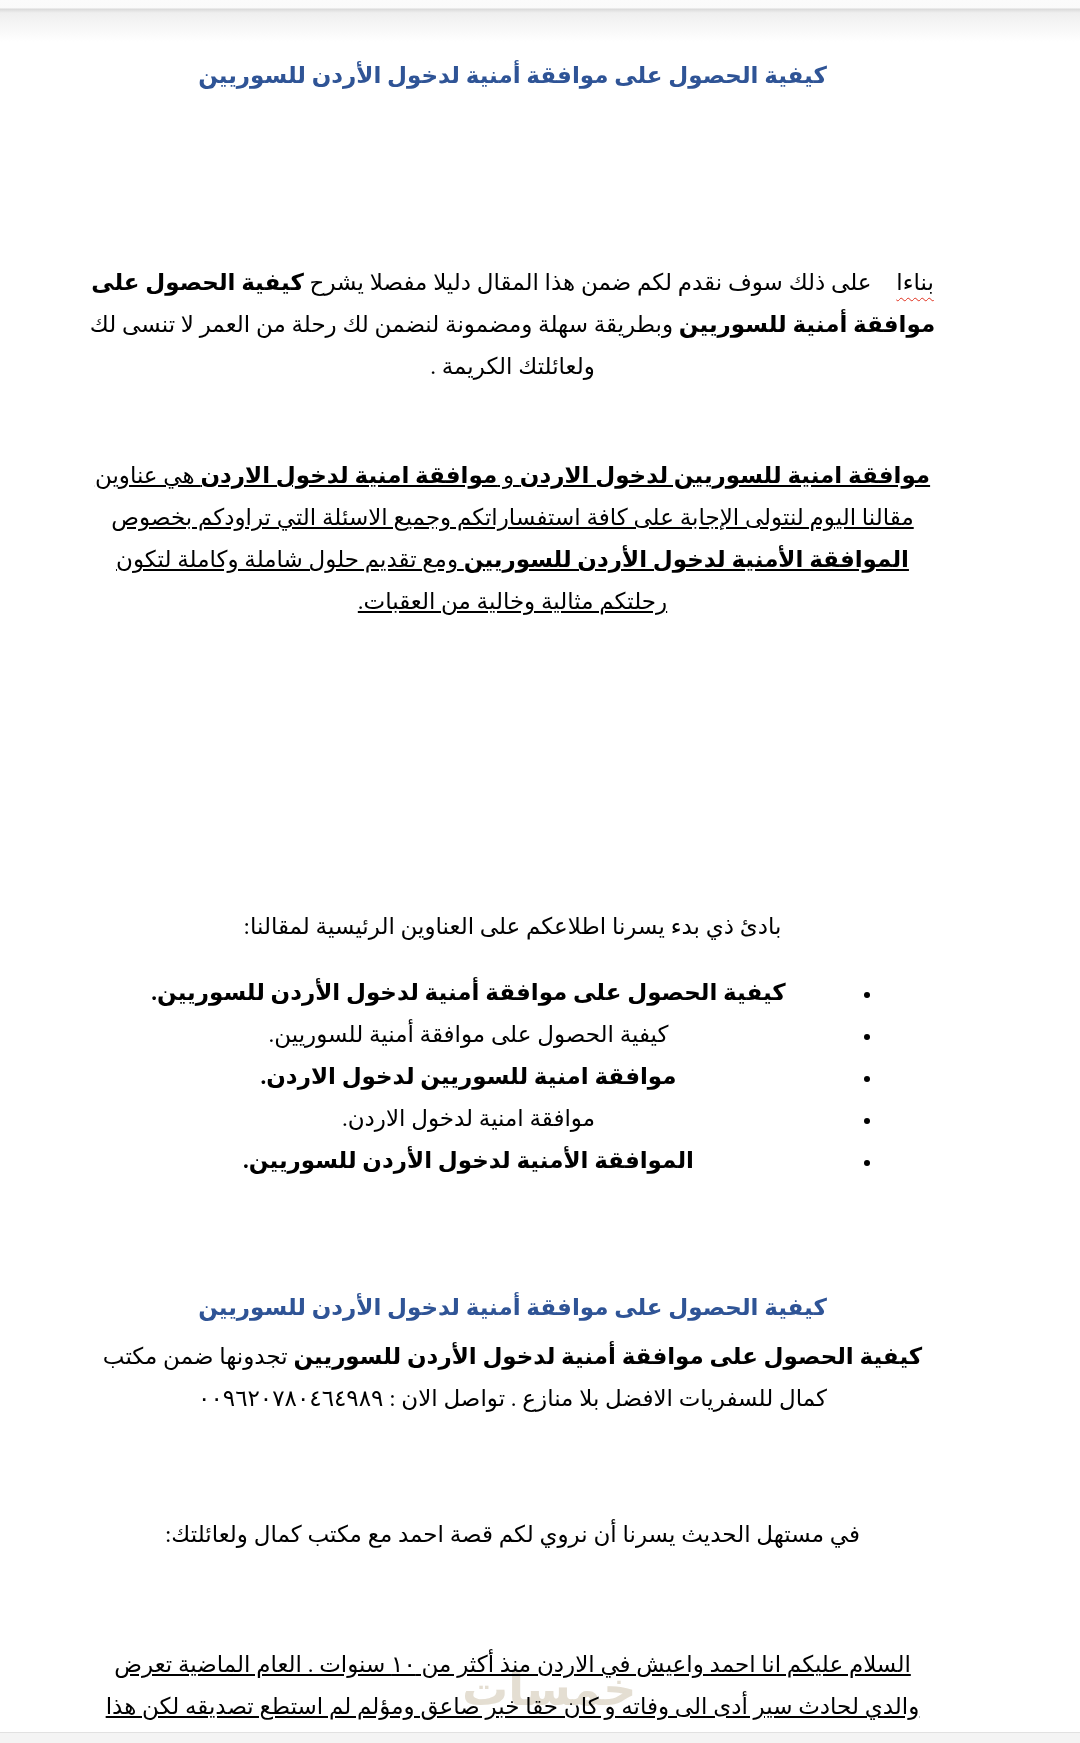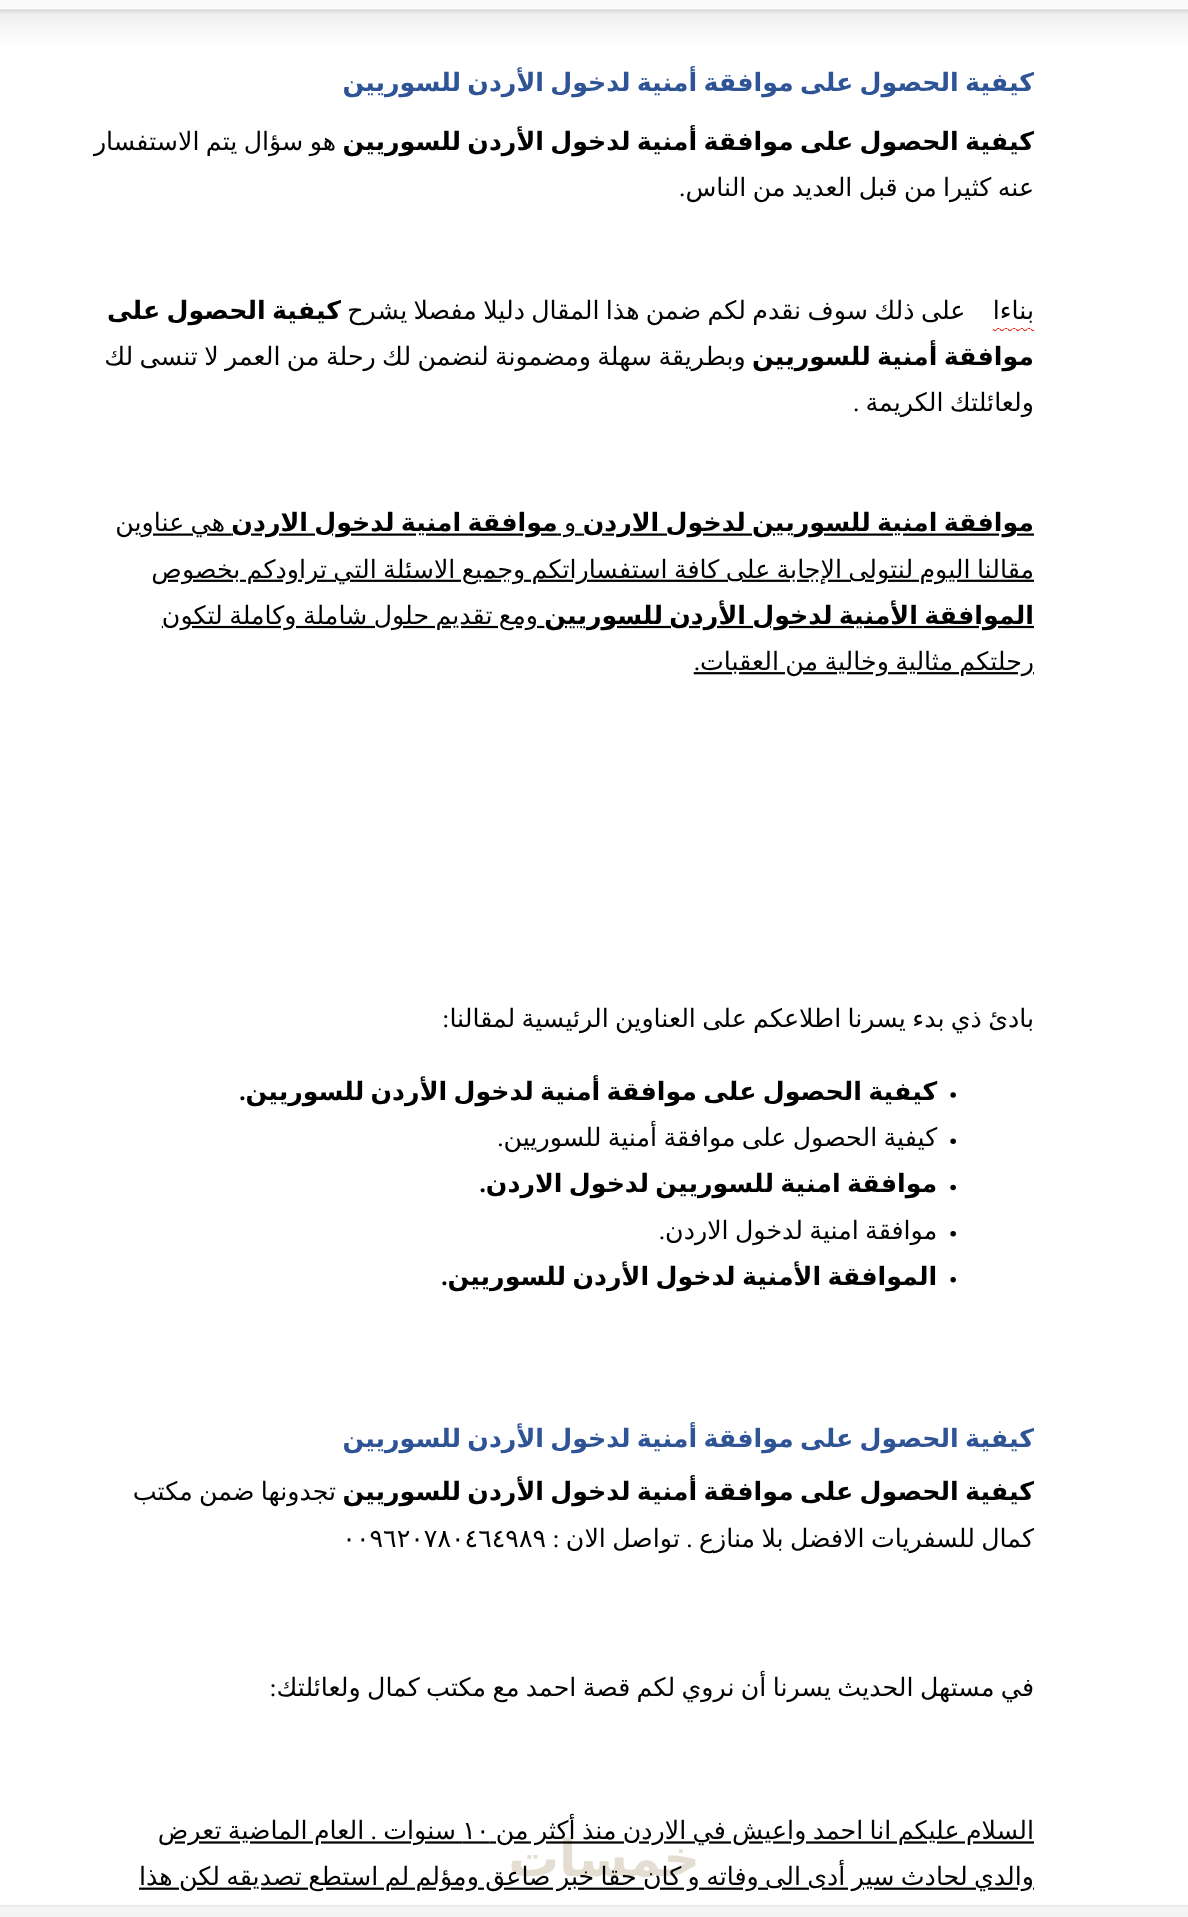--- a/index.html
+++ b/index.html
@@ -17,21 +17,21 @@
     background:linear-gradient(to bottom,#fbfbfb 0px,#fafafa 8px,#d9d9d9 9px,#efefef 13px,#ffffff 42px);
     pointer-events:none;
   }
   
   .bottom-edge {
     position:absolute; bottom:0; left:0; right:0; height:10px;
     background:#f4f4f4; border-top:1px solid #e1e1e1;
   }
   .content {
     position:absolute; top:0; right:140px; left:85px; bottom:0;
-    direction:rtl; text-align:right;
+    direction:rtl; text-align:center;
     font-size:23px; line-height:42px;
     z-index:2;
   }
   .content .blk { position:absolute; right:0; left:0; margin:0; }
   .heading {
     color:var(--heading-color,#2F5496);
     font-weight:bold; font-size:23px; line-height:36px;
   }
   .b { font-weight:bold; }
   .sq {
@@ -72,21 +72,20 @@
 <div class="page">
 
   <div class="top-edge"></div>
 
   <div class="watermark">خمسات</div>
 
   <div class="content">
 
     <h1 class="blk heading h1">كيفية الحصول على موافقة أمنية لدخول الأردن للسوريين</h1>
 
-    <p class="blk p1"><span class="b">كيفية الحصول على موافقة أمنية لدخول الأردن للسوريين</span><span> هو سؤال يتم الاستفسار عنه كثيرا من قبل العديد من الناس.</span></p>
 
     <p class="blk p2"><span class="sq">بناءا</span><span> على ذلك سوف نقدم لكم ضمن هذا المقال دليلا مفصلا يشرح </span><span class="b">كيفية الحصول على موافقة أمنية للسوريين</span><span> وبطريقة سهلة ومضمونة لنضمن لك رحلة من العمر لا تنسى لك ولعائلتك الكريمة .</span></p>
 
     <p class="blk p3"><span class="b">موافقة امنية للسوريين لدخول الاردن</span><span> و </span><span class="b">موافقة امنية لدخول الاردن</span><span> هي عناوين مقالنا اليوم لنتولى الإجابة على كافة استفساراتكم وجميع الاسئلة التي تراودكم بخصوص </span><span class="b">الموافقة الأمنية لدخول الأردن للسوريين</span><span> ومع تقديم حلول شاملة وكاملة لتكون رحلتكم مثالية وخالية من العقبات.</span></p>
 
 
     <p class="blk p5">بادئ ذي بدء يسرنا اطلاعكم على العناوين الرئيسية لمقالنا:</p>
 
     <ul class="blk topics">
       <li><span class="b">كيفية الحصول على موافقة أمنية لدخول الأردن للسوريين.</span></li>

